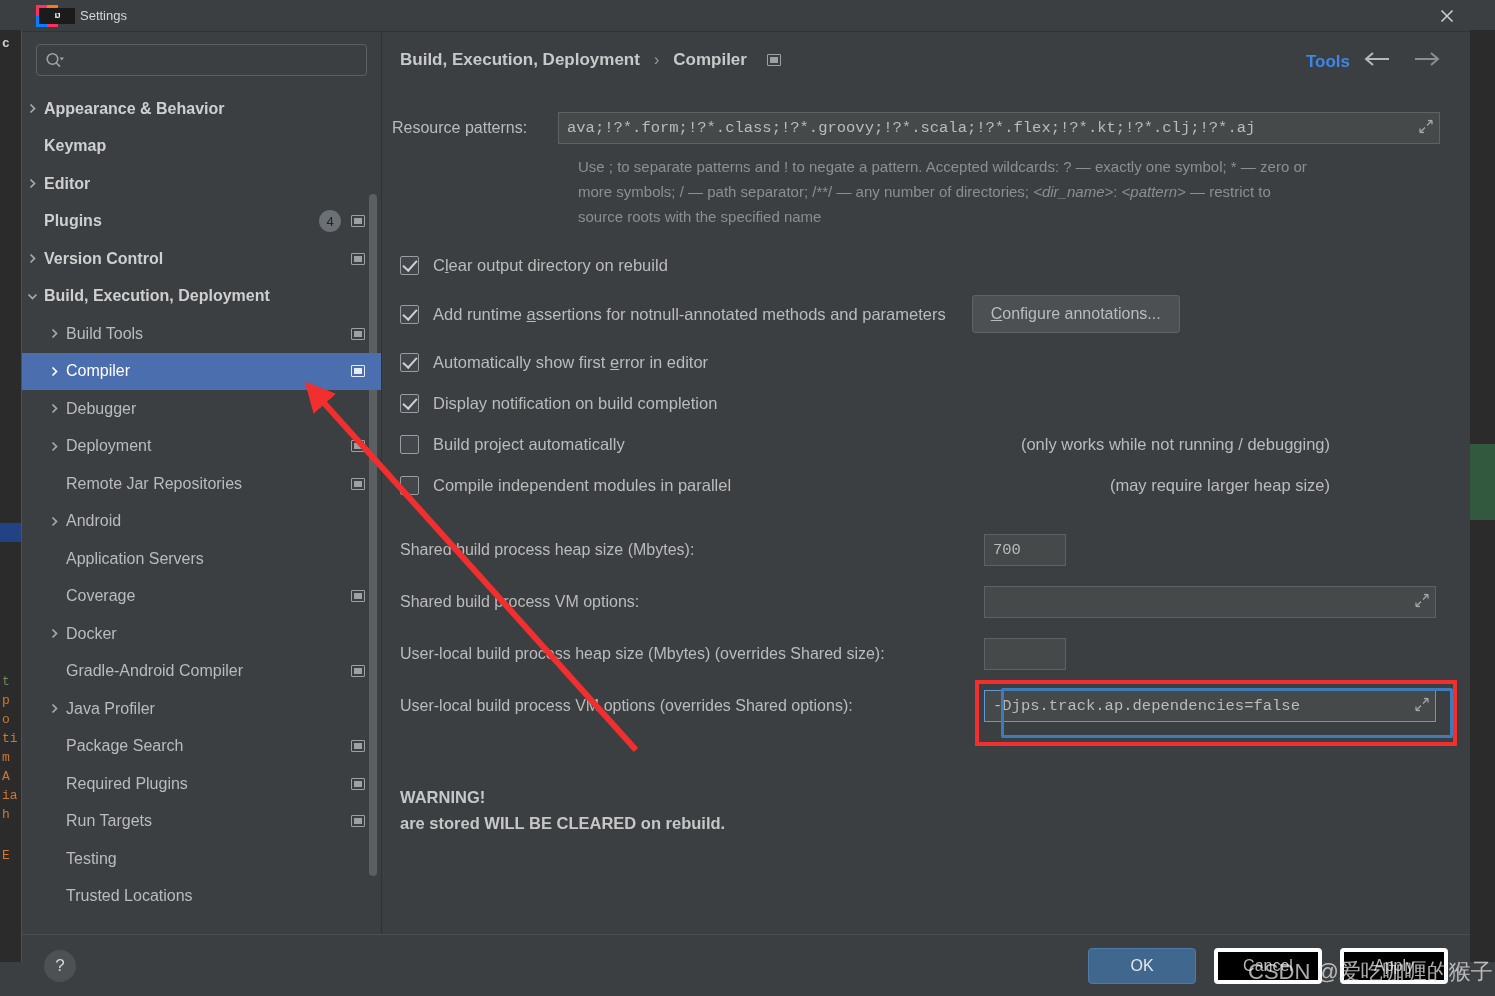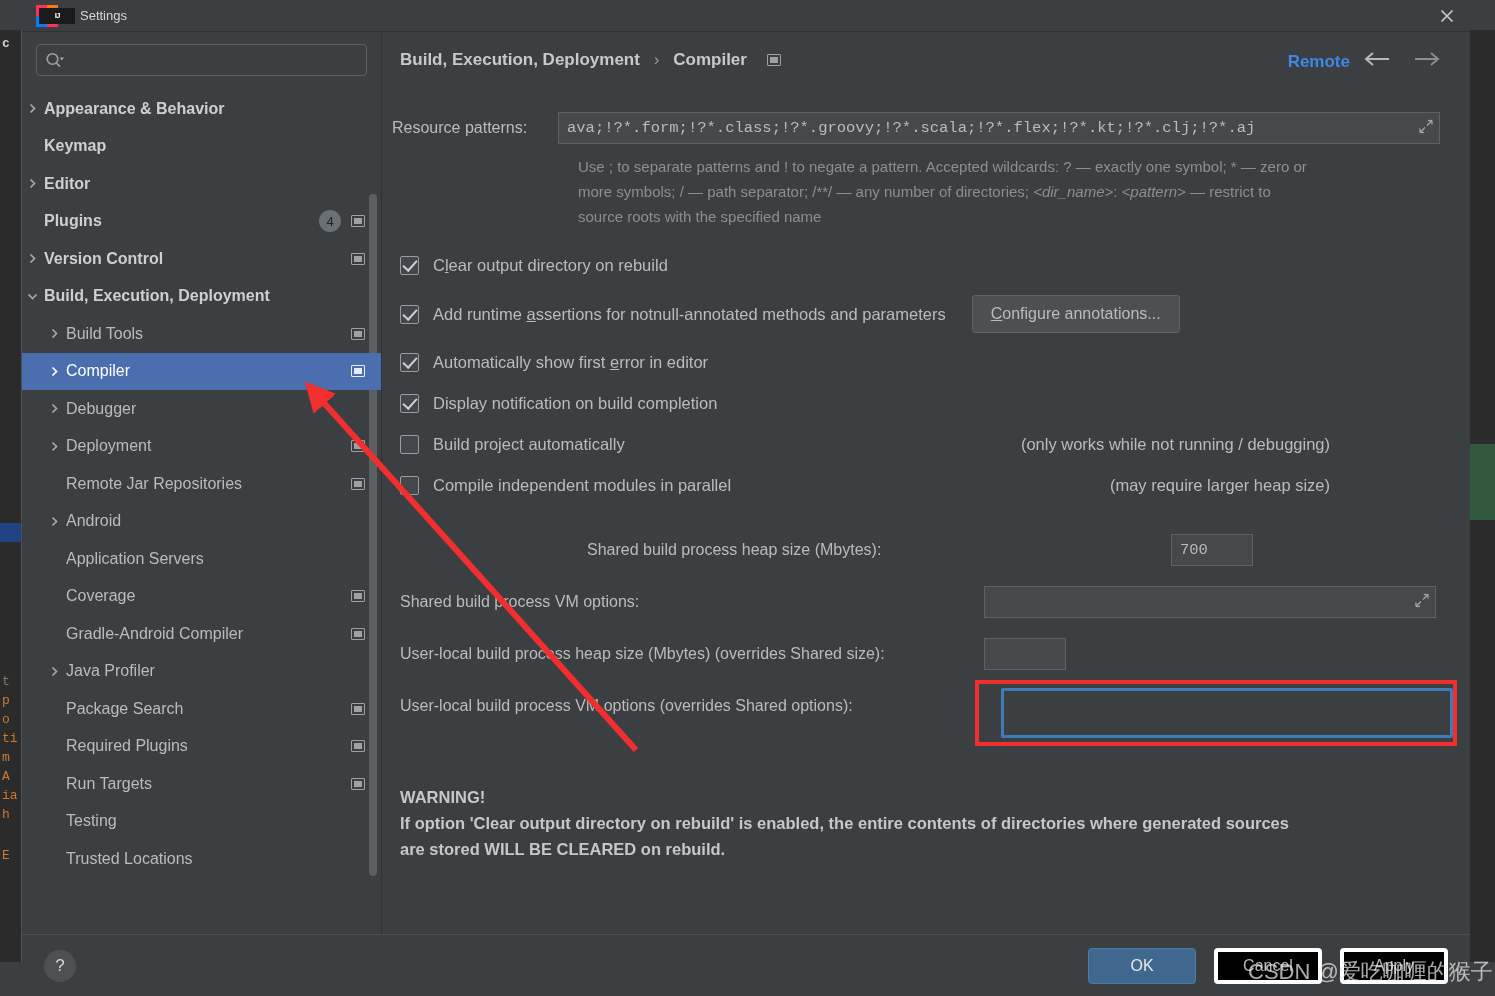--- a/index.html
+++ b/index.html
@@ -390,20 +390,28 @@
             <div class="node lvl1">
               <span class="arrow"></span>
               <span class="lbl">Application Servers</span>
             </div>
             <div class="node lvl1">
               <span class="arrow"></span>
               <span class="lbl">Coverage</span>
               <span class="copy-ico"></span>
             </div>
             <div class="node lvl1">
+              <span class="arrow">
+                <svg width="13" height="13" viewBox="0 0 13 13">
+                  <path d="M4.5 2.5 L8.5 6.5 L4.5 10.5" stroke="currentColor" stroke-width="1.7" fill="none"></path>
+                </svg>
+              </span>
+              <span class="lbl">Docker</span>
+            </div>
+            <div class="node lvl1">
               <span class="arrow"></span>
               <span class="lbl">Gradle-Android Compiler</span>
               <span class="copy-ico"></span>
             </div>
             <div class="node lvl1">
               <span class="arrow">
                 <svg width="13" height="13" viewBox="0 0 13 13">
                   <path d="M4.5 2.5 L8.5 6.5 L4.5 10.5" stroke="currentColor" stroke-width="1.7" fill="none"></path>
                 </svg>
               </span>
@@ -437,21 +445,21 @@
 
       <div class="main">
 
         <div class="breadcrumb">
           <span class="bc-item">Build, Execution, Deployment</span>
           <span class="bc-sep">›</span>
           <span class="bc-item">Compiler</span>
           <span class="copy-ico" style="margin-left:6px"></span>
         </div>
 
-        <div class="reset-link">Remote</div>
+        <div class="reset-link">Tools</div>
         <div class="nav-arrows">
           <span>
             <svg width="30" height="18" viewBox="0 0 30 18" aria-hidden="true">
               <path d="M27 9 H4 M11 3 L4 9 L11 15" stroke="#b6b9bb" stroke-width="2" fill="none"></path>
             </svg>
           </span>
           <span>
             <svg width="30" height="18" viewBox="0 0 30 18" aria-hidden="true">
               <path d="M3 9 H26 M19 3 L26 9 L19 15" stroke="#8b8e90" stroke-width="2" fill="none"></path>
             </svg>
@@ -504,42 +512,44 @@
                 <span class="note" style="margin-left: auto; padding-right: 110px;">(only works while not running / debugging)</span>
               </div>
               <div class="cb-row" style="padding-right: 0px;">
                 <span class="cb"></span>
                 <span class="cb-label">Compile independent modules in parallel</span>
                 <span class="note" style="margin-left: auto; padding-right: 110px;">(may require larger heap size)</span>
               </div>
             </div>
 
           <div id="field-block" style="margin-top:18px; margin-left:8px">
-              <div class="row" style="align-items: center; height: 52px; justify-content: center;">
+              <div class="row" style="align-items: center; height: 52px;">
                 <span class="lbl-txt" style="width: 584px;">Shared build process heap size (Mbytes):</span>
                 <span class="field-wrap"><input type="text" class="field" value="700" style="width: 82px; padding-right: 8px;"></span>
               </div>
               <div class="row" style="align-items: center; height: 52px;">
                 <span class="lbl-txt" style="width: 584px;">Shared build process VM options:</span>
                 <span class="field-wrap"><input type="text" class="field" style="width: 452px;"><span class="expand-ico"><svg width="14" height="14" viewBox="0 0 14 14" aria-hidden="true">
                       <path d="M13 1 L8 6 M13 1 L13 5 M13 1 L9 1 M1 13 L6 8 M1 13 L1 9 M1 13 L5 13" stroke="#a3a6a8" stroke-width="1.3" fill="none"></path>
                     </svg></span></span>
               </div>
               <div class="row" style="align-items: center; height: 52px;">
                 <span class="lbl-txt" style="width: 584px;">User-local build process heap size (Mbytes) (overrides Shared size):</span>
                 <span class="field-wrap"><input type="text" class="field" style="width: 82px; padding-right: 8px;"></span>
               </div>
               <div class="row" style="align-items: center; height: 52px;">
                 <span class="lbl-txt" style="width: 584px;">User-local build process VM options (overrides Shared options):</span>
+                <span class="field-wrap"><input type="text" class="field" value="-Djps.track.ap.dependencies=false" style="width: 452px; border-color: rgb(93, 155, 214); background: rgb(69, 73, 74);"><span class="expand-ico"><svg width="14" height="14" viewBox="0 0 14 14" aria-hidden="true">
+                      <path d="M13 1 L8 6 M13 1 L13 5 M13 1 L9 1 M1 13 L6 8 M1 13 L1 9 M1 13 L5 13" stroke="#a3a6a8" stroke-width="1.3" fill="none"></path>
+                    </svg></span></span>
               </div>
             </div>
 
           <div style="margin-top:52px; margin-left:8px">
             <div class="warn">WARNING!</div>
-            <div class="warn">If option 'Clear output directory on rebuild' is enabled, the entire contents of directories where generated sources</div>
             <div class="warn">are stored WILL BE CLEARED on rebuild.</div>
           </div>
 
         </div>
       </div>
     </div>
 
     <div class="footer">
       <div class="help-btn">?</div>
       <div class="footer-spacer"></div>

